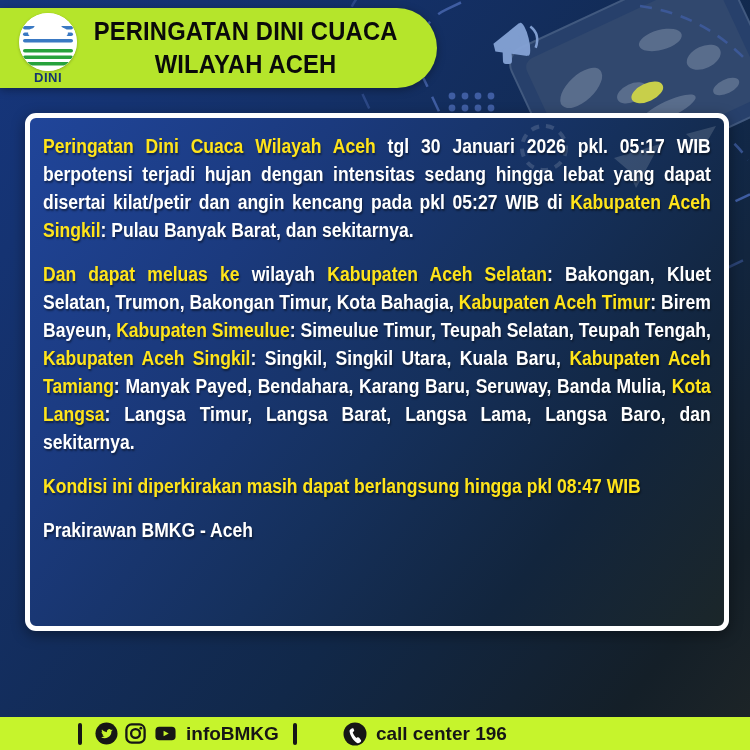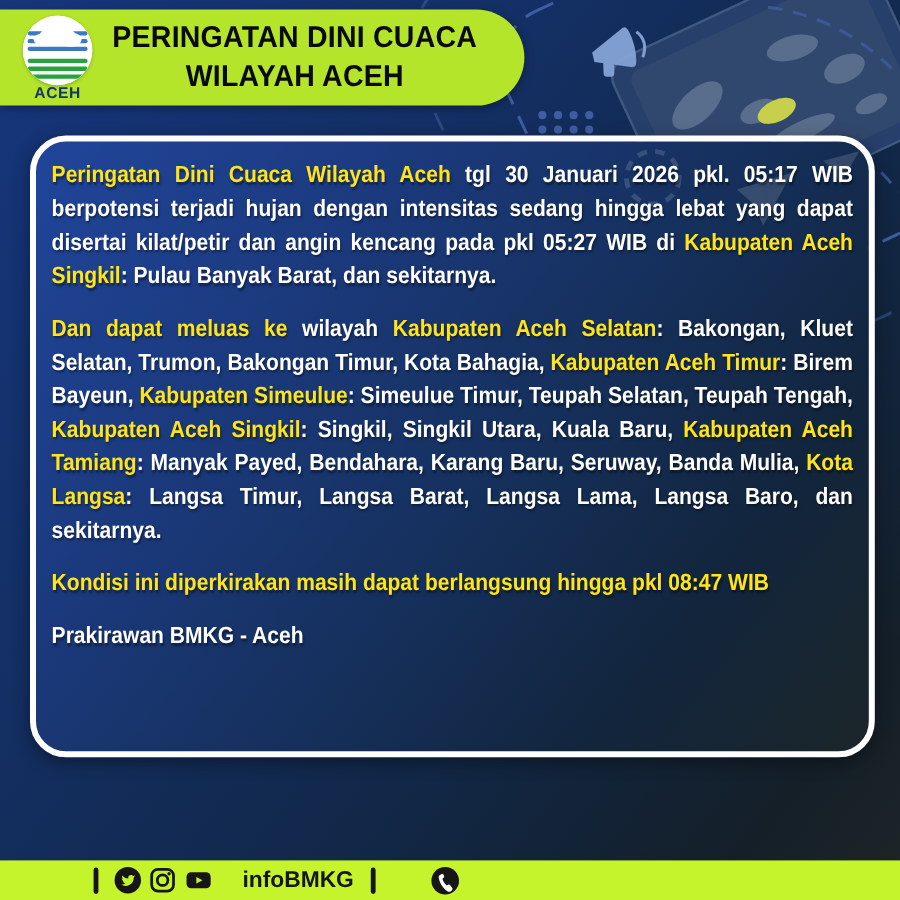--- a/index.html
+++ b/index.html
@@ -24,21 +24,21 @@
   }
   .banner-title{
     position:absolute;left:86px;top:7px;width:336px;
     transform:scaleX(.95);transform-origin:0 0;
     text-align:center;color:#0a0a0a;font-weight:bold;
     font-size:25px;line-height:33px;letter-spacing:.2px;
   }
   
   .panel{
     position:absolute;left:25px;top:113px;width:704px;height:518px;
-    box-sizing:border-box;border:5px solid #fff;border-radius:30px;
+    box-sizing:border-box;border:5px solid #fff;border-radius:11px;
     background:linear-gradient(128deg,#20459a 0%,#1b3a7e 28%,#15305c 55%,#12253d 78%,#1b2629 100%);
     box-shadow:0 4px 14px rgba(0,0,0,.4);
     overflow:hidden;
   }
   .panel-decor{position:absolute;top:0;right:0;width:300px;height:220px;opacity:.14;pointer-events:none;}
   .panel-text{
     position:absolute;left:13px;top:14px;width:742px;
     transform:scaleX(.9);transform-origin:0 0;
     font-size:19.5px;line-height:28px;font-weight:bold;
     text-align:justify;
@@ -53,21 +53,21 @@
     position:absolute;left:0;bottom:0;width:750px;height:33px;
     background:#c6f42c;display:flex;align-items:center;
     color:#161616;font-weight:bold;font-size:19px;
   }
   .footer .website{margin-left:88px;}
   .footer .vbar{width:4px;height:22px;background:#161616;border-radius:2px;}
   .vbar.b1{margin-left:78px;}
   .vbar.b2{margin-left:14px;}
   .social-icons{display:flex;align-items:center;gap:6px;margin-left:13px;}
   .social-icons svg{display:block;}
-  .handle{margin-left:24px;}
+  .handle{margin-left:8px;}
   .phone-wrap{margin-left:46px;display:flex;align-items:center;}
   .callcenter{margin-left:9px;}
 </style>
 </head>
 <body>
 
 <div id="poster">
 
   <svg id="bg-illustration" viewBox="0 0 750 750" aria-hidden="true">
 
@@ -136,21 +136,21 @@
               <ellipse cx="40" cy="20" rx="9" ry="6"></ellipse>
             </g>
             <g fill="#27a23c">
               <rect x="4" y="36" width="50" height="3.6" rx="1.8"></rect>
               <rect x="4" y="42.5" width="50" height="3.6" rx="1.8"></rect>
               <rect x="4" y="49" width="50" height="3.6" rx="1.8"></rect>
             </g>
           </g>
         </svg>
       </div>
-      <div class="logo-text">ACEH</div>
+      <div class="logo-text">DINI</div>
     </div>
     <div class="banner-title">
       <div>PERINGATAN DINI CUACA</div>
       <div>WILAYAH ACEH</div>
     </div>
   </div>
 
   <div class="panel">
 
     <svg class="panel-decor" viewBox="0 0 300 220">
@@ -187,15 +187,16 @@
       </svg>
     </span>
     <span class="handle">infoBMKG</span>
     <span class="vbar b2"></span>
     <span class="phone-wrap">
       <svg width="24" height="24" viewBox="0 0 24 24">
         <circle cx="12" cy="12" r="11.5" fill="#161616"></circle>
         <path fill="#ffffff" d="M8.2 5.9l1.9 2.1c.5.5.5 1.3 0 1.9l-.7.8c.5 1 1.1 1.9 2 2.8.9.9 1.8 1.5 2.8 2l.8-.7c.6-.5 1.4-.5 1.9 0l2.1 1.9c.6.5.6 1.4.1 2l-.9 1c-.6.6-1.5.9-2.3.6-2.2-.8-4.2-2.2-5.9-3.9-1.7-1.7-3.1-3.7-3.9-5.9-.3-.8 0-1.7.6-2.3l1-.9c.6-.6 1.5-.5 2 .1z" transform="rotate(12 12 12)"></path>
       </svg>
     </span>
+    <span class="callcenter">call center 196</span>
   </div>
 
 </div>
 
 </body></html>

